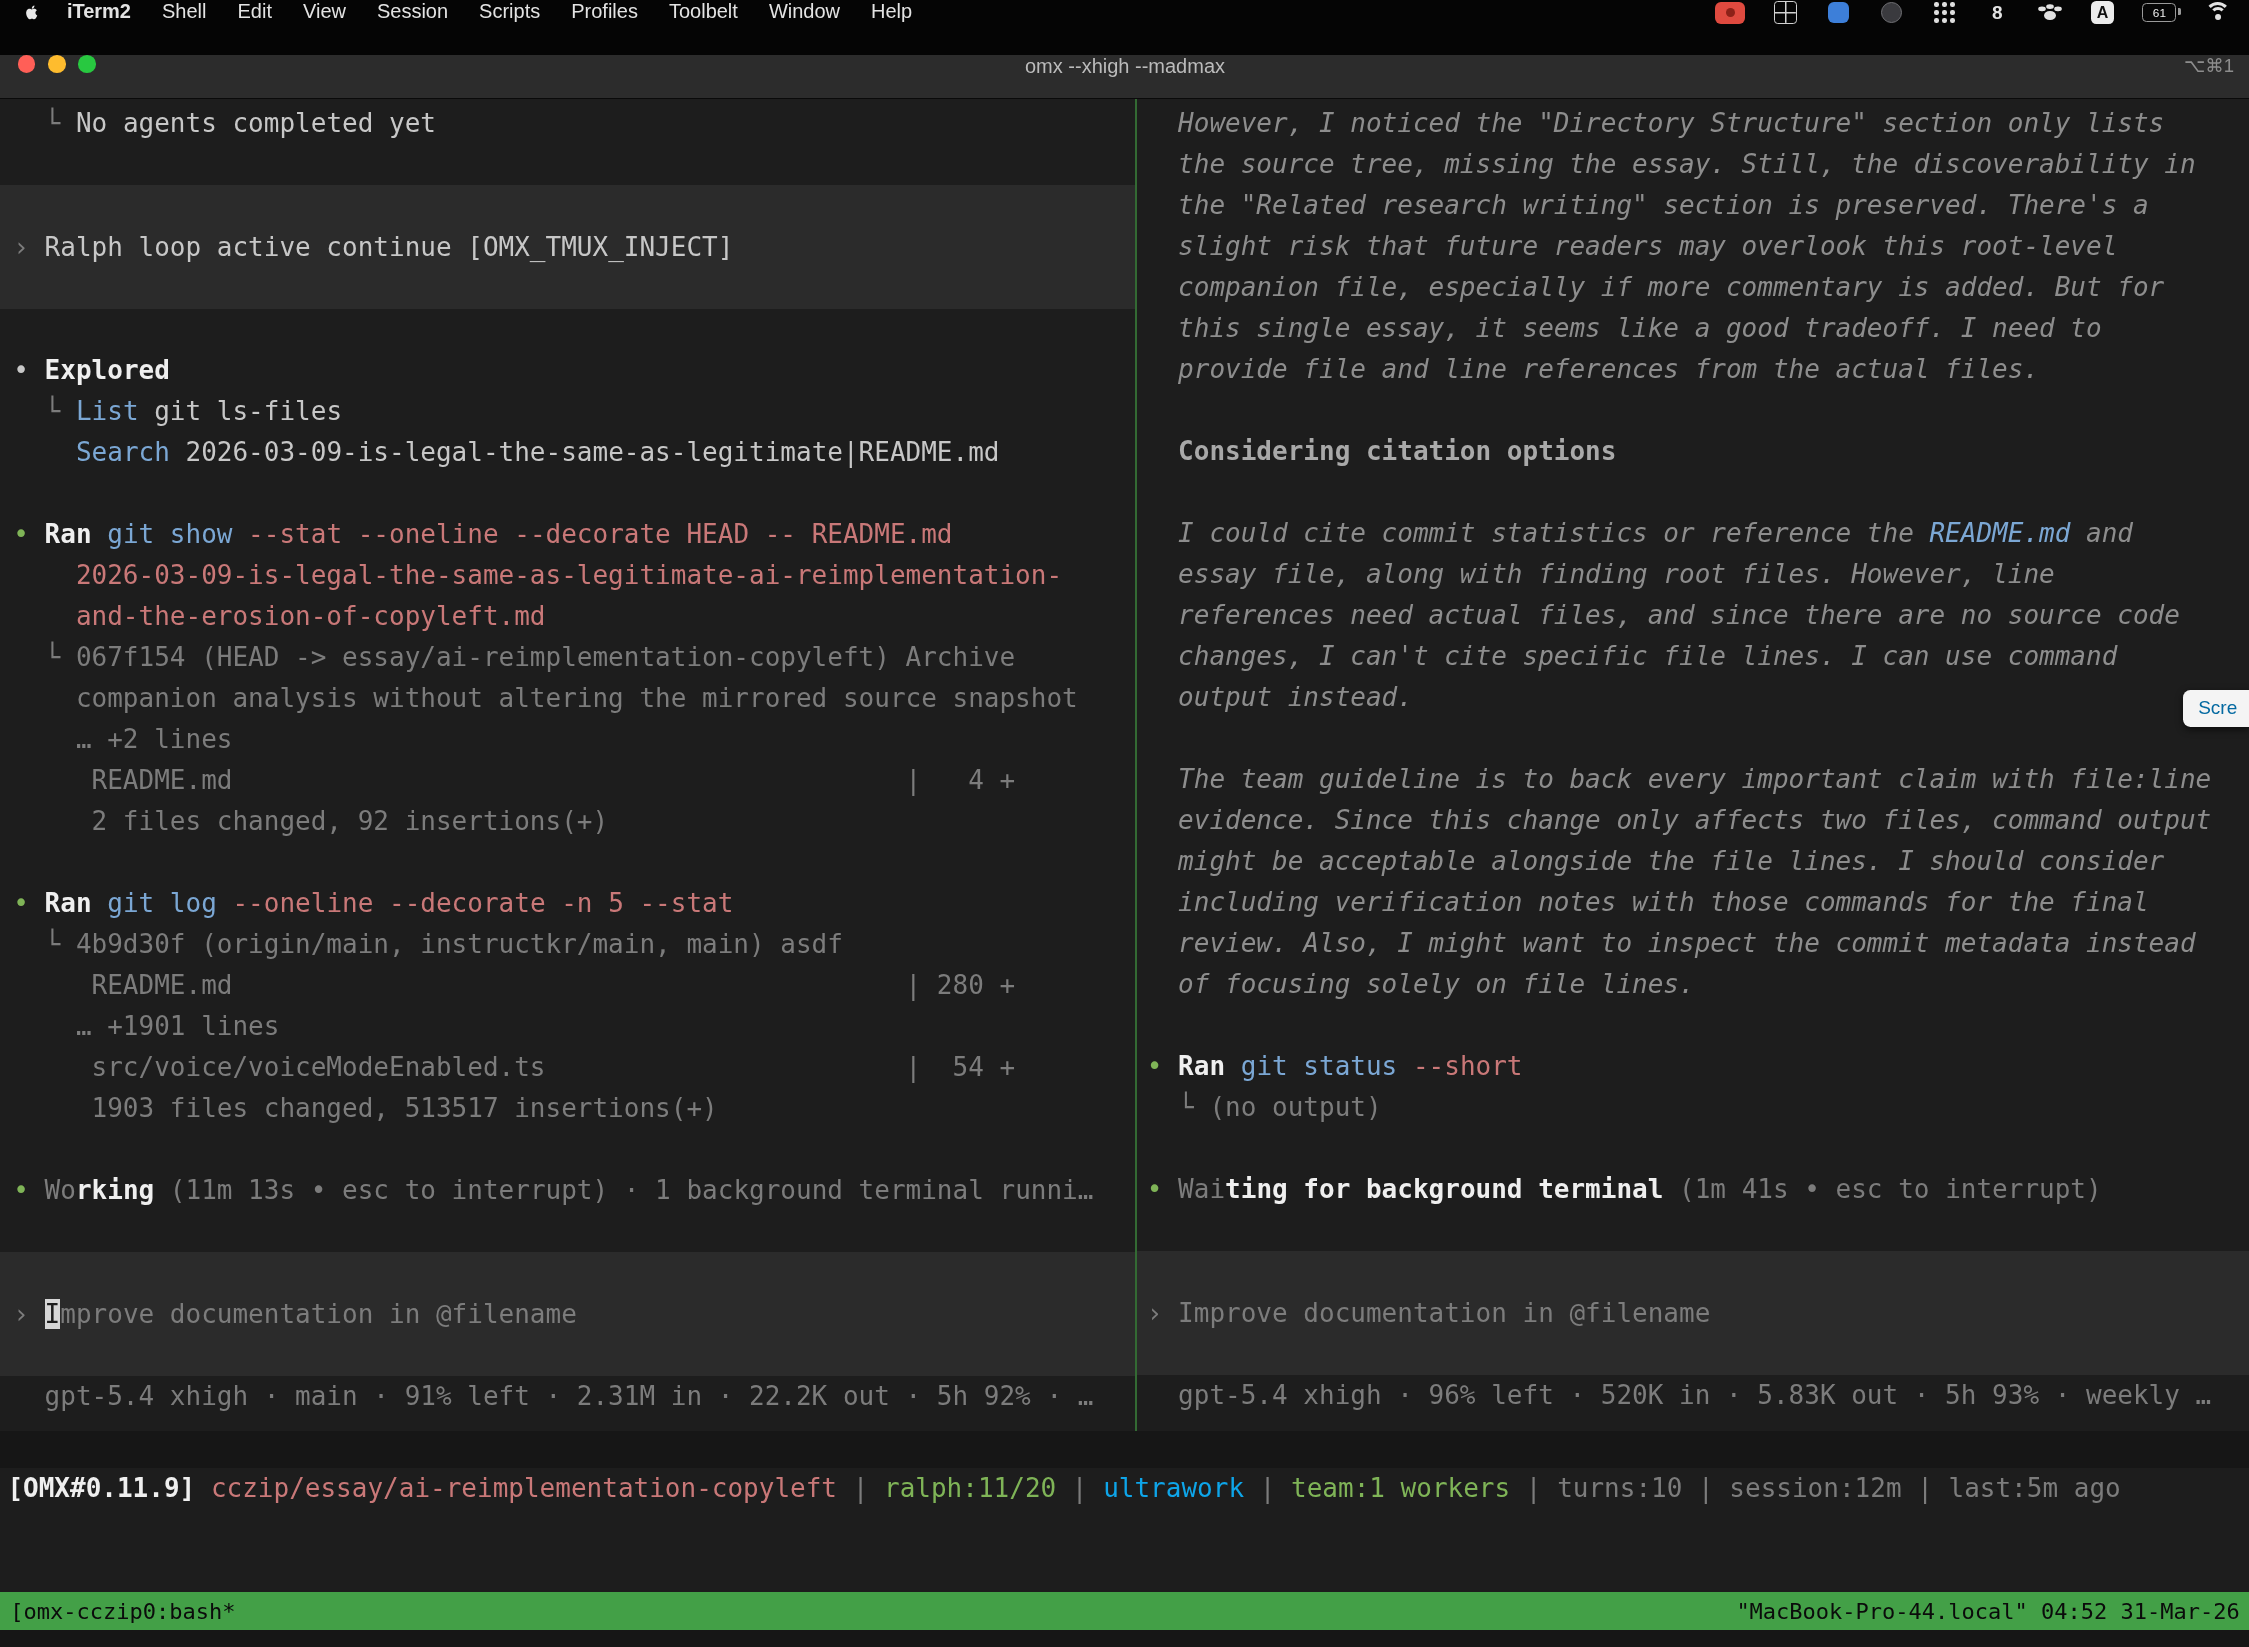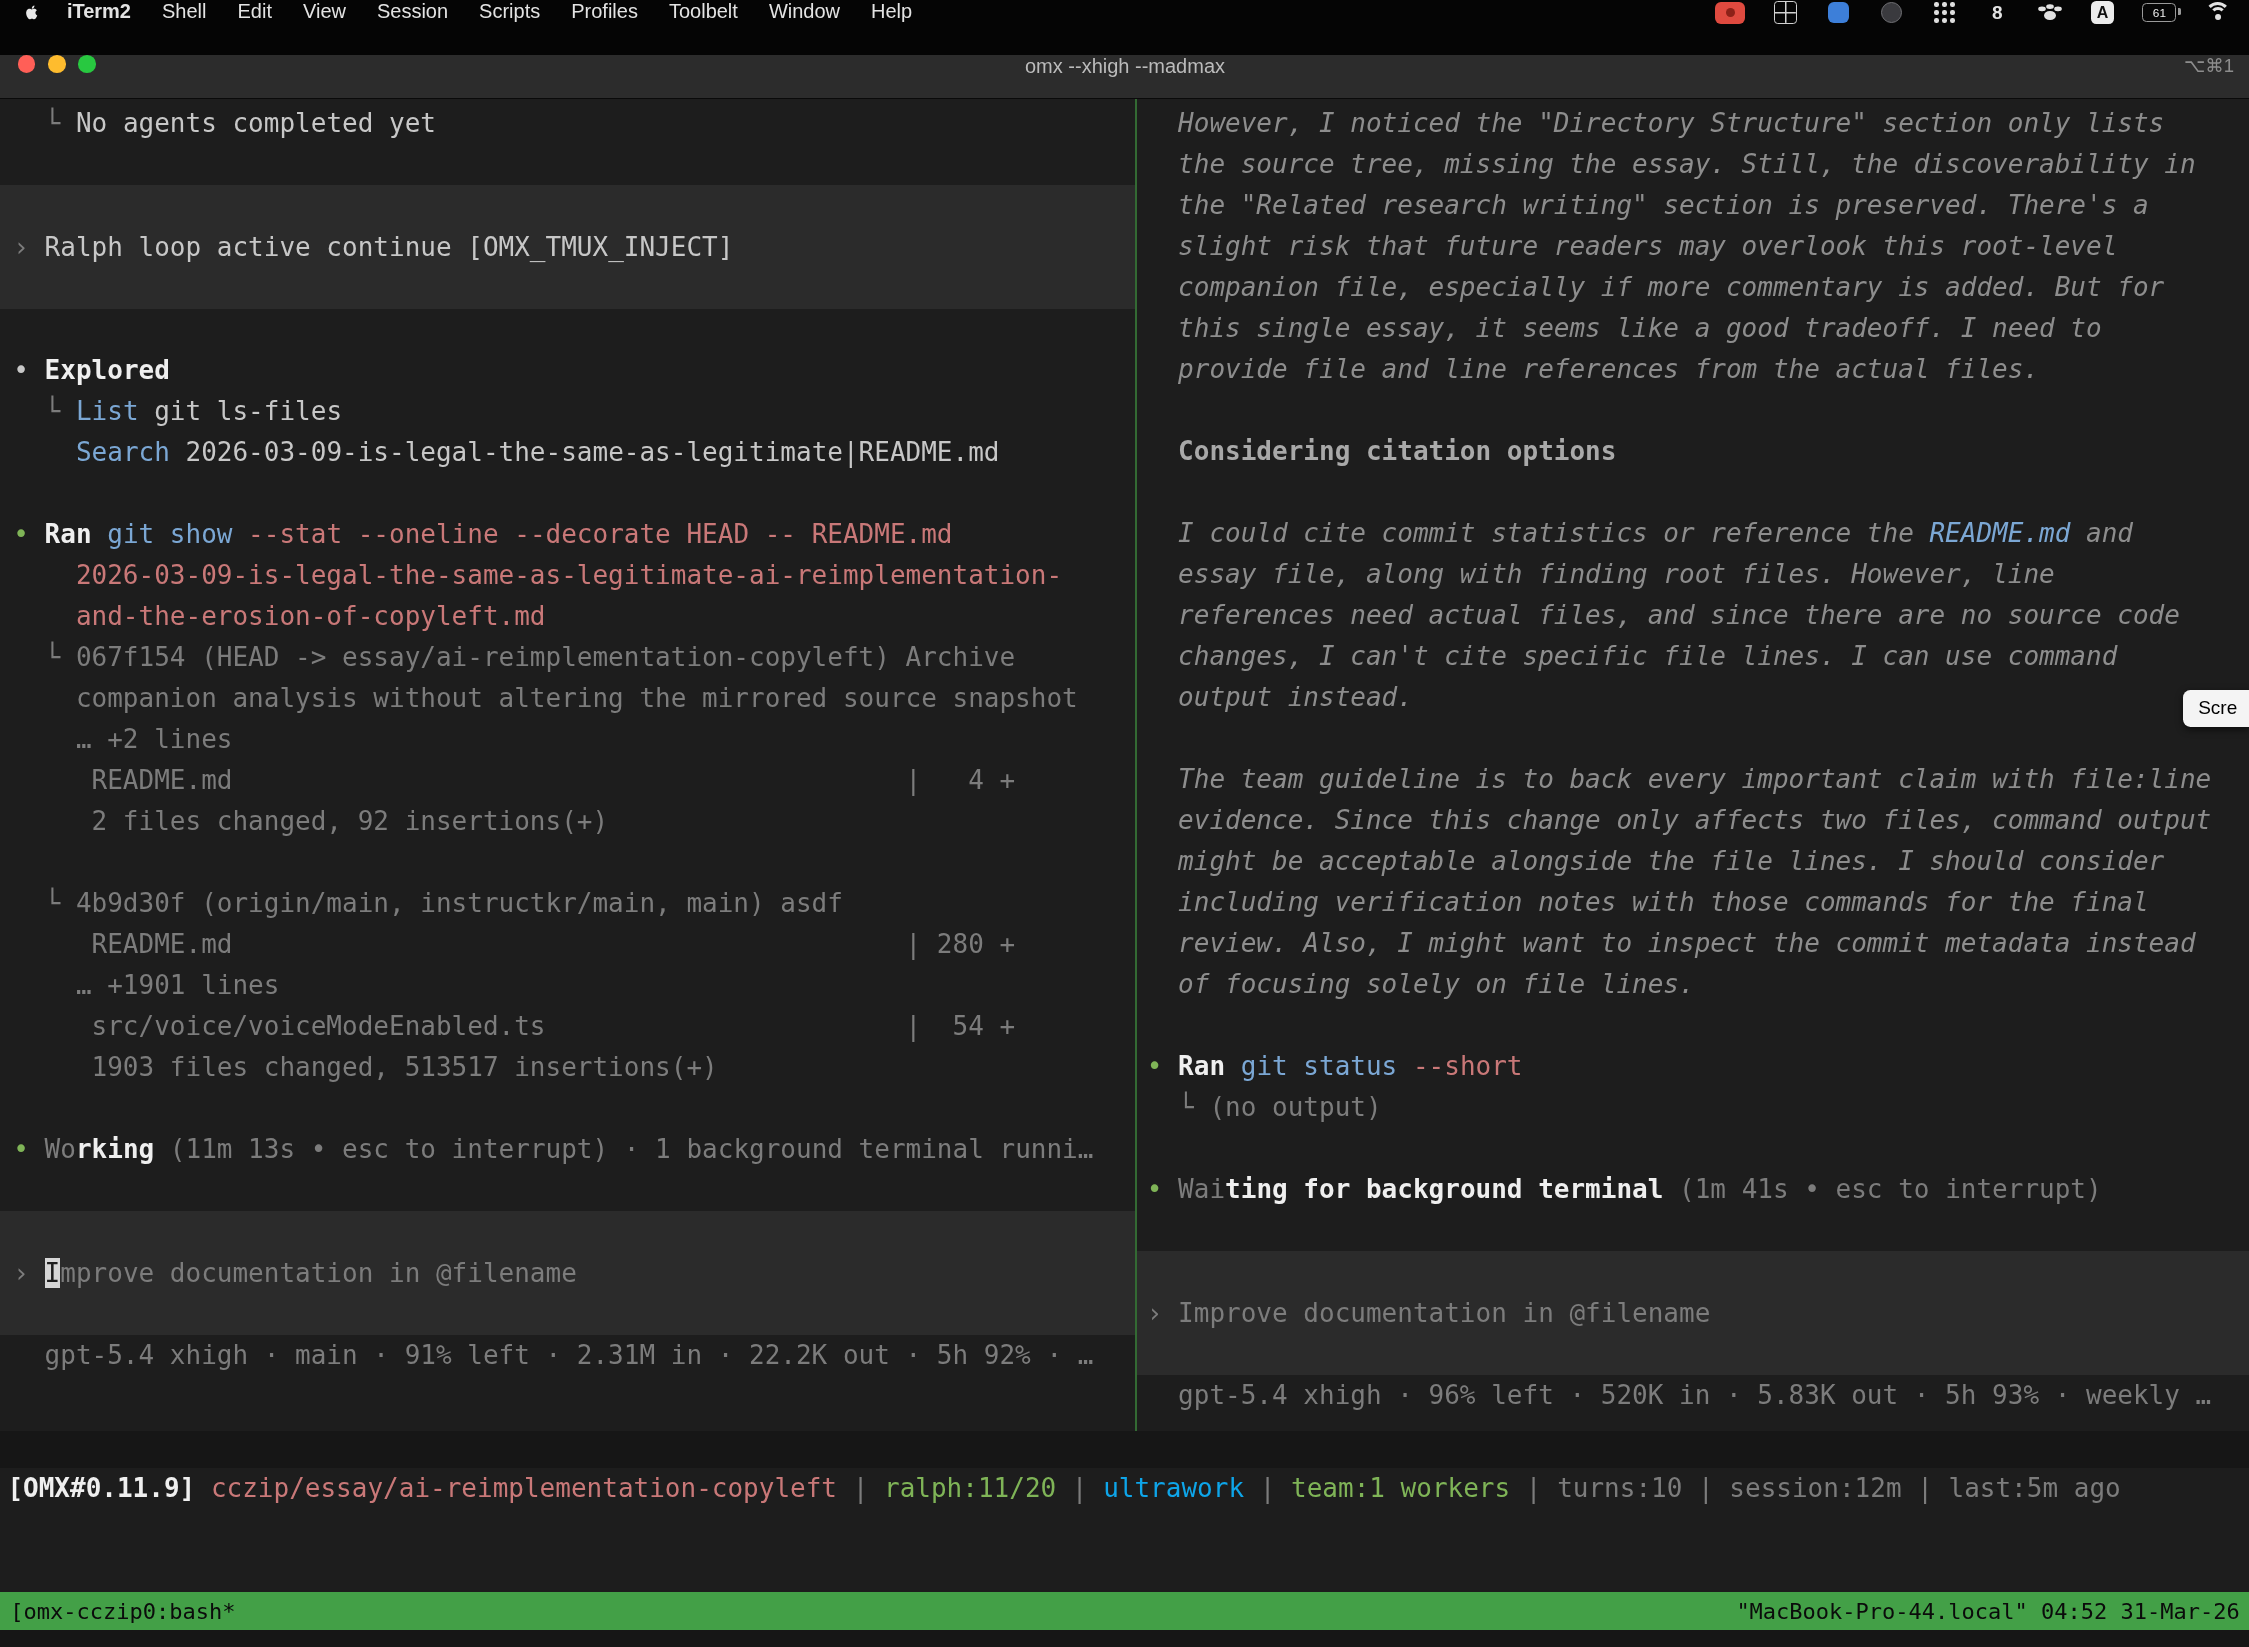--- a/index.html
+++ b/index.html
@@ -72,21 +72,21 @@
   .sg-cursor{background:#d6d6d6;color:#1d1d1d}
   
   .omx-status{flex:0 0 41px;margin-top:37px;background:#1d1d1d;white-space:pre;
     font-size:26px;line-height:41px;padding-left:7.4px}
   .body-gap{flex:1;background:#1d1d1d}
   .tmuxbar{flex:0 0 38px;background:#43a047;color:#0b0b0b;display:flex;align-items:center;
     font-size:22px;padding:0 10.3px;white-space:pre}
   .tmux-right{margin-left:auto}
   .bottom-gap{flex:0 0 17.7px;background:#161616}
   
-  .overlay-btn{position:absolute;right:0;top:690px;background:#f4f4f4;color:#000000;
+  .overlay-btn{position:absolute;right:0;top:690px;background:#f4f4f4;color:#0369a1;
     font:19px "Liberation Sans",sans-serif;padding:7.4px 11.8px 7.4px 14.8px;
     border-radius:7.4px 0 0 7.4px;box-shadow:0 2.2px 7.4px rgba(0,0,0,.55);z-index:5}
 </style>
 </head>
 <body>
 
 <div class="menubar">
   <span class="apple">
     <svg width="20.7" height="20.7" viewBox="0 0 24 24">
         <path fill="#e8e8e8" d="M16.7 12.6c0-2 1.6-3 1.7-3.1-1-1.4-2.4-1.6-2.9-1.6-1.2-.1-2.4.7-3 .7-.6 0-1.6-.7-2.6-.7-1.3 0-2.6.8-3.3 2-1.4 2.4-.4 6 1 8 .7 1 1.5 2.1 2.5 2 1 0 1.4-.6 2.6-.6 1.2 0 1.5.6 2.6.6 1.1 0 1.8-1 2.4-2 .8-1.1 1.1-2.2 1.1-2.3-.1 0-2.1-.8-2.1-3zM14.8 6.6c.5-.7.9-1.6.8-2.6-.8 0-1.7.5-2.3 1.2-.5.6-.9 1.6-.8 2.5.9.1 1.8-.4 2.3-1.1z"></path>
@@ -153,20 +153,21 @@
       <div class="tline"></div>
       <div class="tline"><span class="sg-green">• </span><span class="sg-bold">Ran</span><span class="sg-blue"> git show</span><span class="sg-red"> --stat --oneline --decorate HEAD -- README.md</span></div>
       <div class="tline"><span class="sg-red">    2026-03-09-is-legal-the-same-as-legitimate-ai-reimplementation-</span></div>
       <div class="tline"><span class="sg-red">    and-the-erosion-of-copyleft.md</span></div>
       <div class="tline"><span class="sg-dim">  └ 067f154 (HEAD -&gt; essay/ai-reimplementation-copyleft) Archive</span></div>
       <div class="tline"><span class="sg-dim">    companion analysis without altering the mirrored source snapshot</span></div>
       <div class="tline"><span class="sg-dim">    … +2 lines</span></div>
       <div class="tline"><span class="sg-dim">     README.md                                           |   4 +</span></div>
       <div class="tline"><span class="sg-dim">     2 files changed, 92 insertions(+)</span></div>
       <div class="tline"></div>
+      <div class="tline"><span class="sg-green">• </span><span class="sg-bold">Ran</span><span class="sg-blue"> git log</span><span class="sg-red"> --oneline --decorate -n 5 --stat</span></div>
       <div class="tline"><span class="sg-dim">  └ 4b9d30f (origin/main, instructkr/main, main) asdf</span></div>
       <div class="tline"><span class="sg-dim">     README.md                                           | 280 +</span></div>
       <div class="tline"><span class="sg-dim">    … +1901 lines</span></div>
       <div class="tline"><span class="sg-dim">     src/voice/voiceModeEnabled.ts                       |  54 +</span></div>
       <div class="tline"><span class="sg-dim">     1903 files changed, 513517 insertions(+)</span></div>
       <div class="tline"></div>
       <div class="tline"><span class="sg-green">• </span><span class="sg-dim">Wo</span><span class="sg-bold">rking</span><span class="sg-dim"> (11m 13s • esc to interrupt) · 1 background terminal runni…</span></div>
       <div class="tline"></div>
       <div class="tbox">
         <div class="tline"><span class="sg-dim">› </span><span class="sg-cursor">I</span><span class="sg-dim">mprove documentation in @filename</span></div>

